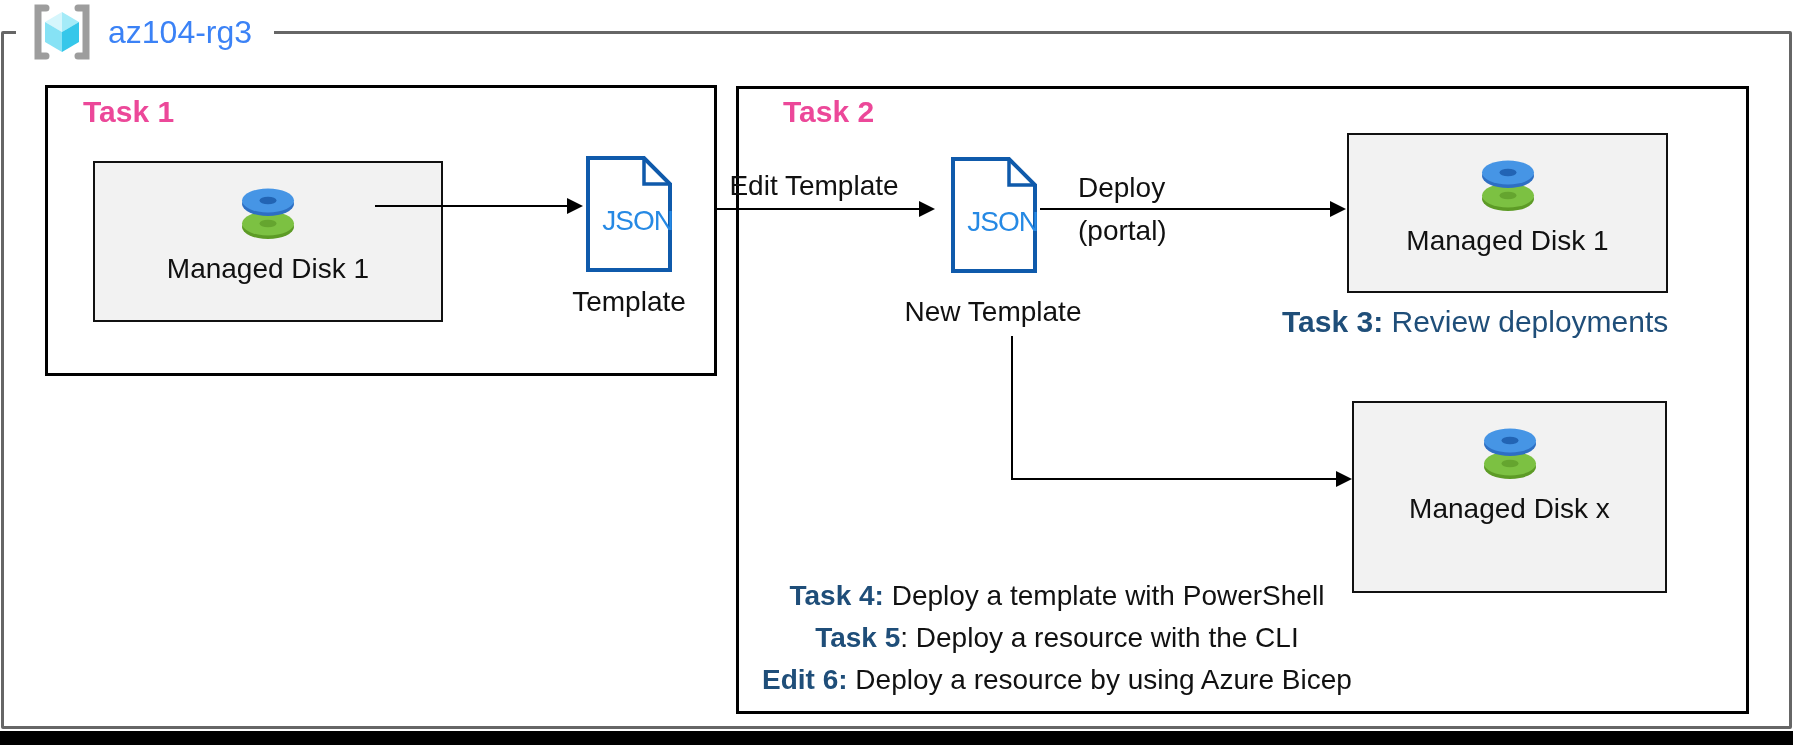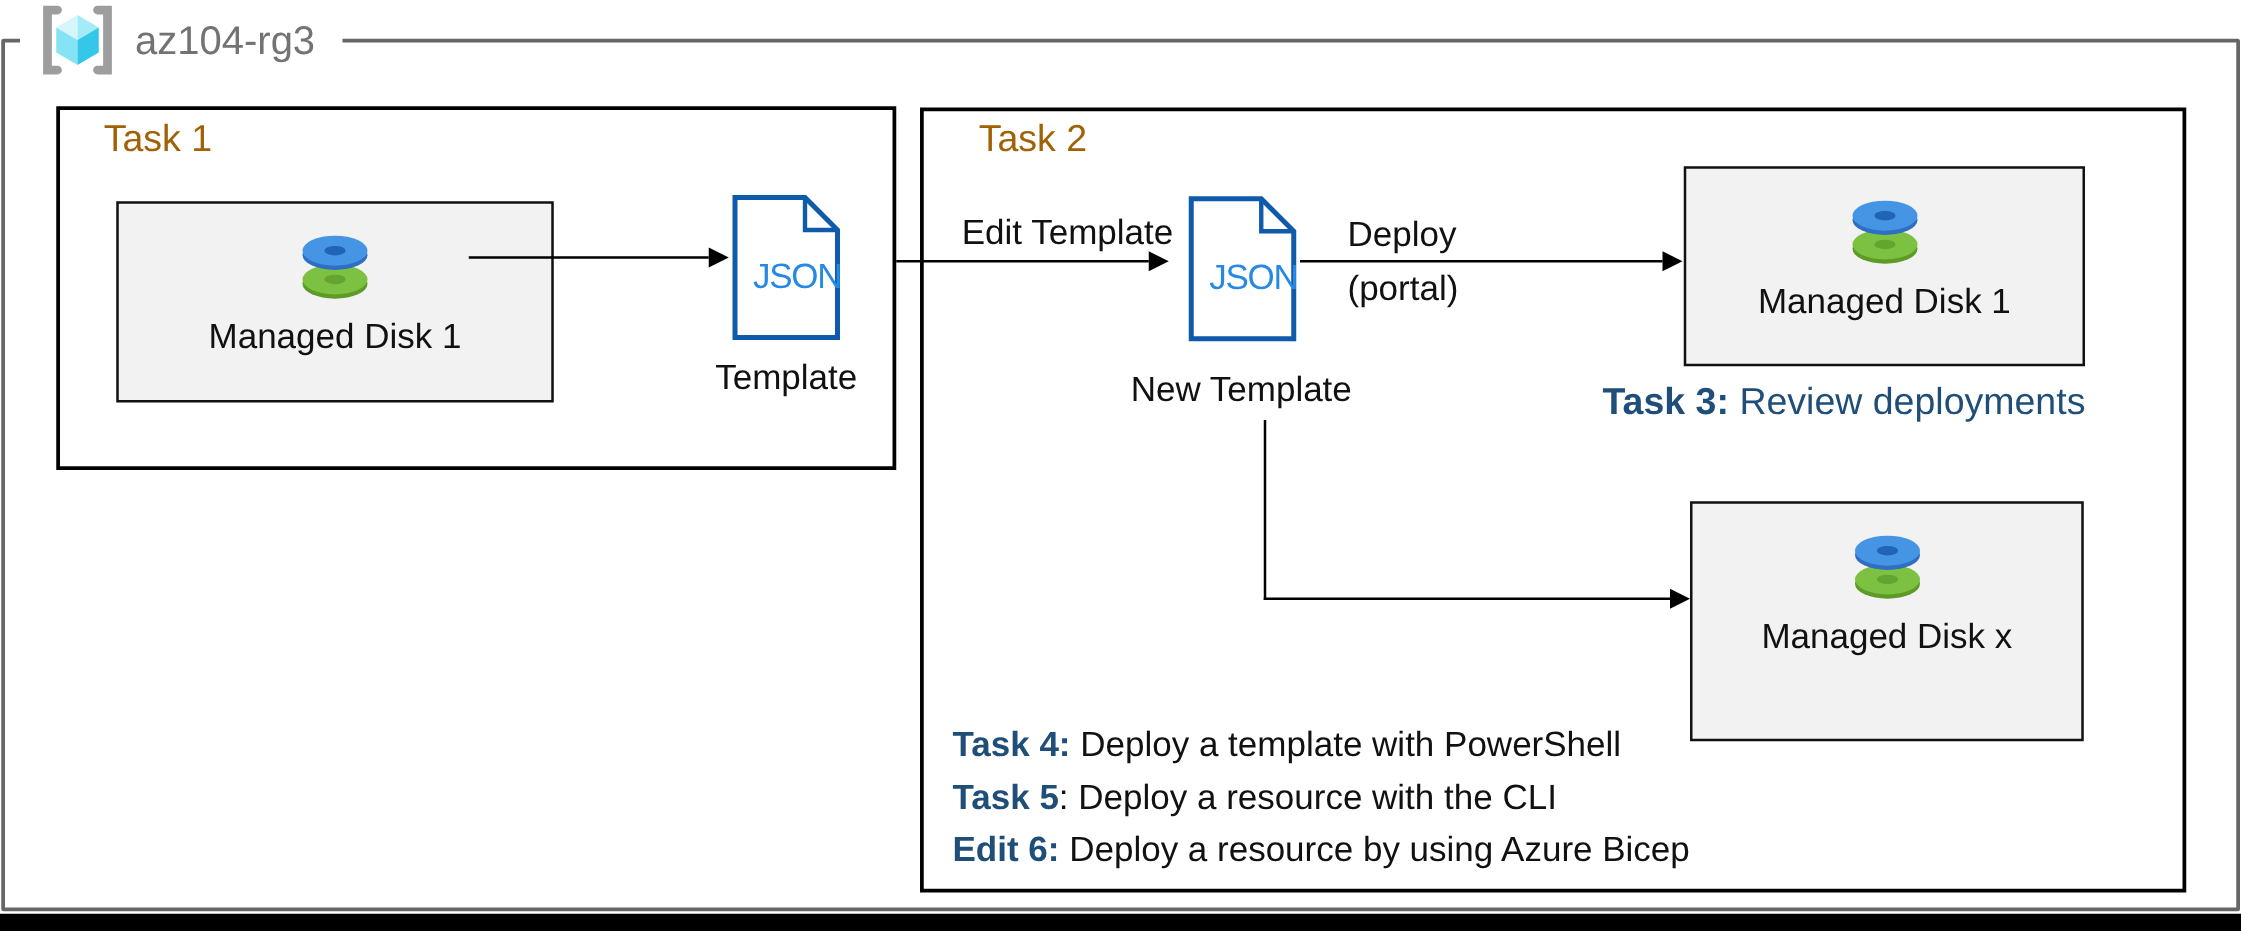--- a/index.html
+++ b/index.html
@@ -9,23 +9,23 @@
   }
   .outer-border{
     position:absolute;left:1px;top:31px;width:1791px;height:698px;
     box-sizing:border-box;border:3px solid #666;border-radius:2px;background:transparent;
   }
   .black-bar{position:absolute;left:0;top:731px;width:1793px;height:14px;background:#000;}
   .rg-legend{
     position:absolute;left:16px;top:2px;height:60px;z-index:5;background:#fff;
     display:flex;align-items:center;gap:12px;padding:0 22px 0 12px;
   }
-  .rg-name{font-size:32px;color:#737373;white-space:nowrap;}
+  .rg-name{font-size:32px;color:#3b82f6;white-space:nowrap;}
   .task-box{position:absolute;box-sizing:border-box;border:3px solid #000;background:#fff;}
-  .task-title{position:absolute;font-size:30px;font-weight:normal;color:#a16207;white-space:nowrap;}
+  .task-title{position:absolute;font-size:30px;font-weight:bold;color:#ec4899;white-space:nowrap;}
   .disk-box{
     position:absolute;box-sizing:border-box;border:2px solid #111;background:#f2f2f2;
     display:flex;flex-direction:column;align-items:center;padding-top:24px;gap:12px;
   }
   .disk-label{font-size:28px;color:#111;white-space:nowrap;}
   .doc{position:absolute;width:88px;height:118px;}
   .doc-json{
     position:absolute;left:0;top:50px;width:100%;text-align:right;
     font-size:28px;letter-spacing:-1px;color:#2689e4;font-weight:normal;
   }
@@ -35,21 +35,21 @@
   .vline{position:absolute;width:2px;background:#000;}
   .arrowhead-right{
     position:absolute;width:0;height:0;
     border-left:16px solid #000;border-top:8px solid transparent;border-bottom:8px solid transparent;
   }
   .task3-line{
     position:absolute;left:1258px;top:305px;font-size:30px;color:#1f4e79;white-space:pre-wrap;margin-left:24px;
   }
   .task3-line .task-label{font-weight:bold;}
   .task-list{position:absolute;left:762px;top:575px;font-size:28px;line-height:42px;}
-  .task-list-row{white-space:pre-wrap;}
+  .task-list-row{white-space:pre-wrap;text-align:center;}
   .task-list-row .task-label{font-weight:bold;color:#1f4e79;}
   .task-list-row .task-text{color:#111;}
 </style>
 </head>
 <body>
 
 <div class="canvas">
 
   <div class="outer-border"></div>
 
@@ -90,21 +90,21 @@
       <path d="M3,3 L59,3 L85,29 L85,115 L3,115 Z" fill="#ffffff" stroke="#0f5aab" stroke-width="4" stroke-linejoin="miter"></path>
       <path d="M59,3 L59,29 L85,29" fill="none" stroke="#0f5aab" stroke-width="3.5"></path>
     </svg>
     <div class="doc-json">JSON</div>
   </div>
   <div class="diagram-label centered" style="left:529px;top:286px;width:200px;">Template</div>
 
   <div class="task-box" style="left:736px;top:86px;width:1013px;height:628px;"></div>
   <div class="task-title" style="left:783px;top:95px;">Task 2</div>
 
-  <div class="diagram-label centered" style="left:754px;top:170px;width:200px;">Edit Template</div>
+  <div class="diagram-label centered" style="left:714px;top:170px;width:200px;">Edit Template</div>
   <div class="hline" style="left:717px;top:208px;width:202px;"></div>
   <div class="arrowhead-right" style="left:919px;top:201px;"></div>
 
   <div class="doc" style="left:950px;top:156px;">
     <svg width="88" height="118" viewBox="0 0 88 118">
       <path d="M3,3 L59,3 L85,29 L85,115 L3,115 Z" fill="#ffffff" stroke="#0f5aab" stroke-width="4" stroke-linejoin="miter"></path>
       <path d="M59,3 L59,29 L85,29" fill="none" stroke="#0f5aab" stroke-width="3.5"></path>
     </svg>
     <div class="doc-json">JSON</div>
   </div>

